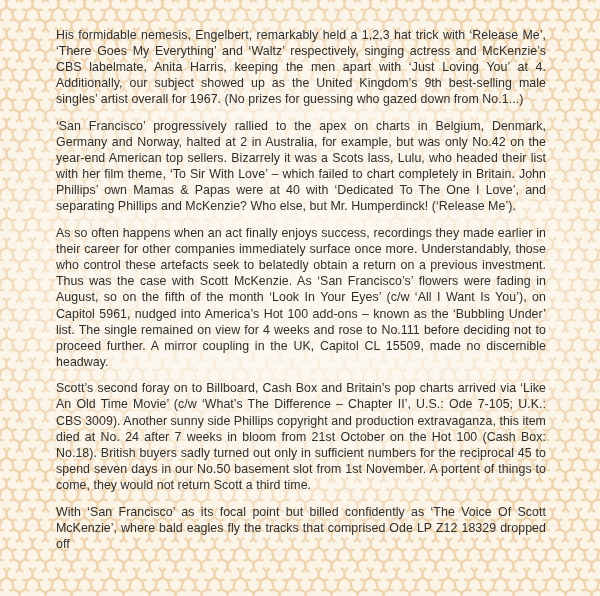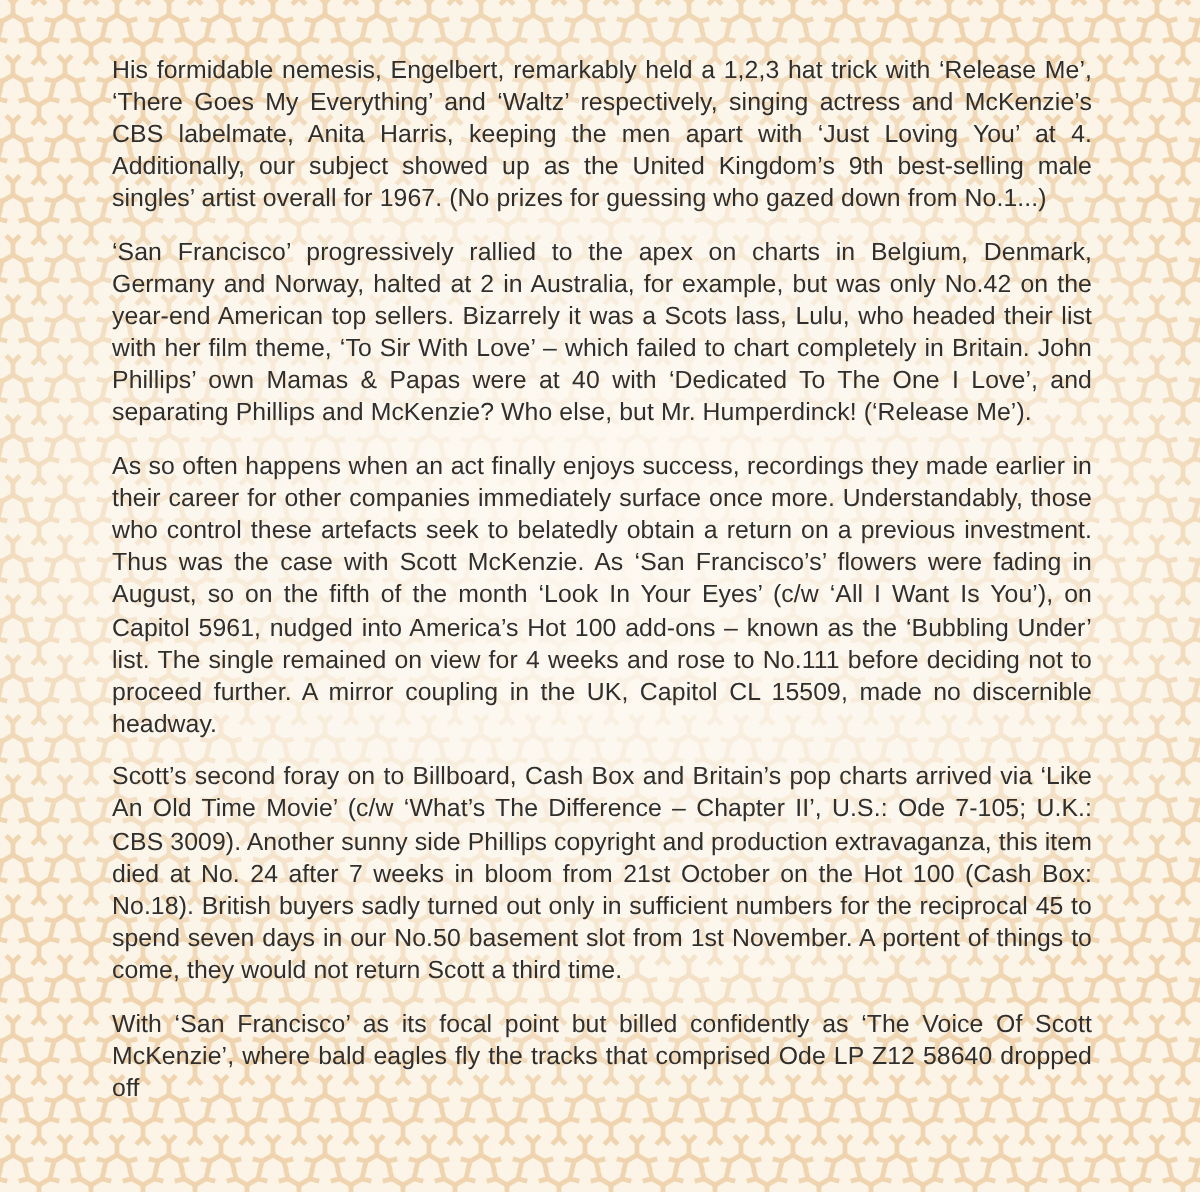--- a/index.html
+++ b/index.html
@@ -81,16 +81,16 @@
     <rect x="0" y="0" width="600" height="596" fill="url(#bgpat)"></rect>
   </svg>
 
   <div class="scan-wash"></div>
 
   <div class="text-block">
     <p>His formidable nemesis, Engelbert, remarkably held a 1,2,3 hat trick with ‘Release Me’, ‘There Goes My Everything’ and ‘Waltz’ respectively, singing actress and McKenzie’s CBS labelmate, Anita Harris, keeping the men apart with ‘Just Loving You’ at 4. Additionally, our subject showed up as the United Kingdom’s 9th best-selling male singles’ artist overall for 1967. (No prizes for guessing who gazed down from No.1...)</p>
     <p>‘San Francisco’ progressively rallied to the apex on charts in Belgium, Denmark, Germany and Norway, halted at 2 in Australia, for example, but was only No.42 on the year-end American top sellers. Bizarrely it was a Scots lass, Lulu, who headed their list with her film theme, ‘To Sir With Love’ – which failed to chart completely in Britain. John Phillips’ own Mamas &amp; Papas were at 40 with ‘Dedicated To The One I Love’, and separating Phillips and McKenzie? Who else, but Mr. Humperdinck! (‘Release Me’).</p>
     <p>As so often happens when an act finally enjoys success, recordings they made earlier in their career for other companies immediately surface once more. Understandably, those who control these artefacts seek to belatedly obtain a return on a previous investment. Thus was the case with Scott McKenzie. As ‘San Francisco’s’ flowers were fading in August, so on the fifth of the month ‘Look In Your Eyes’ (c/w ‘All I Want Is You’), on Capitol 5961, nudged into America’s Hot 100 add-ons – known as the ‘Bubbling Under’ list. The single remained on view for 4 weeks and rose to No.111 before deciding not to proceed further. A mirror coupling in the UK, Capitol CL 15509, made no discernible headway.</p>
     <p>Scott’s second foray on to Billboard, Cash Box and Britain’s pop charts arrived via ‘Like An Old Time Movie’ (c/w ‘What’s The Difference – Chapter II’, U.S.: Ode 7-105; U.K.: CBS 3009). Another sunny side Phillips copyright and production extravaganza, this item died at No. 24 after 7 weeks in bloom from 21st October on the Hot 100 (Cash Box: No.18). British buyers sadly turned out only in sufficient numbers for the reciprocal 45 to spend seven days in our No.50 basement slot from 1st November. A portent of things to come, they would not return Scott a third time.</p>
-    <p>With ‘San Francisco’ as its focal point but billed confidently as ‘The Voice Of Scott McKenzie’, where bald eagles fly the tracks that comprised Ode LP Z12 58640 dropped off</p>
+    <p>With ‘San Francisco’ as its focal point but billed confidently as ‘The Voice Of Scott McKenzie’, where bald eagles fly the tracks that comprised Ode LP Z12 18329 dropped off</p>
   </div>
 
 </div>
 
 </body></html>

